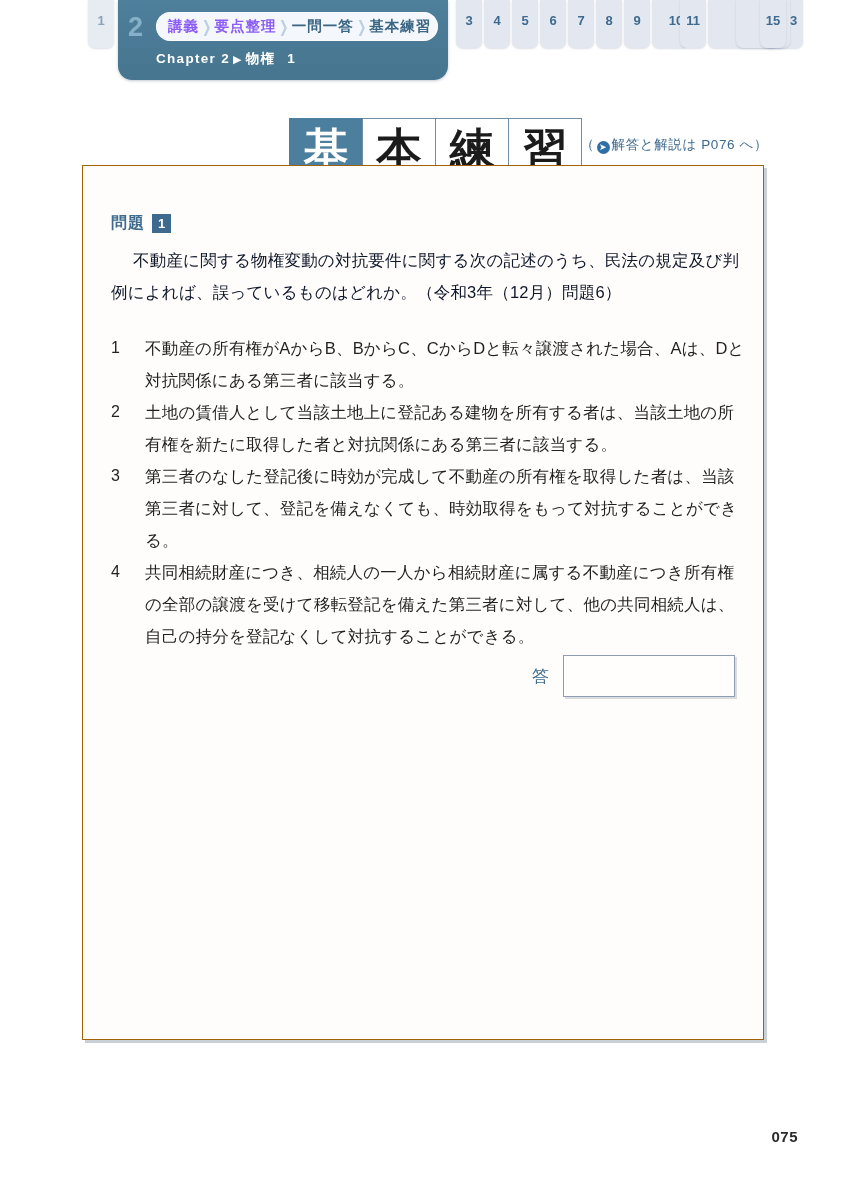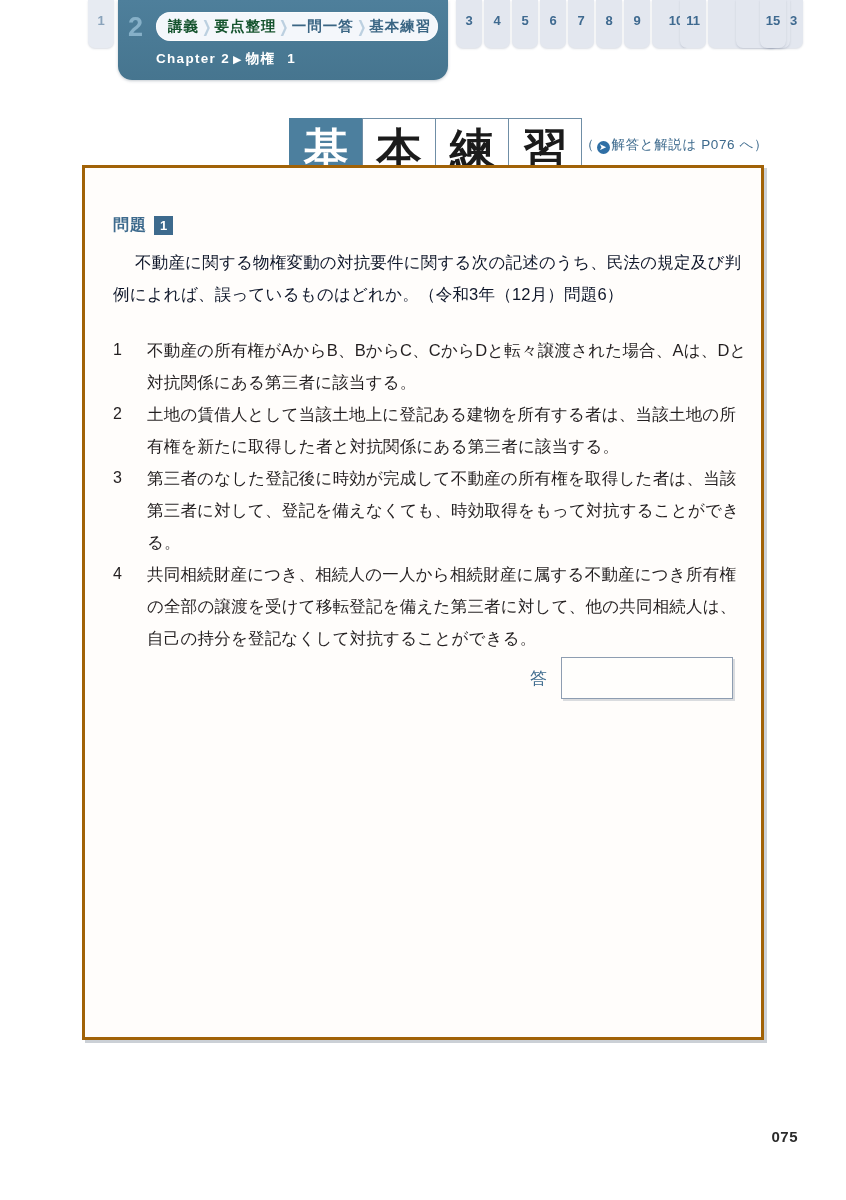--- a/index.html
+++ b/index.html
@@ -71,21 +71,21 @@
     display: flex;
     align-items: center;
     box-shadow: inset 0 0 0 1px rgba(255,255,255,0.6);
   }
   .crumb {
     font-size: 14.5px;
     font-weight: 700;
     letter-spacing: 1px;
     white-space: nowrap;
   }
-  .crumb.faded { color: #14532d; }
+  .crumb.faded { color: #8b5cf6; }
   .crumb.strong { color: #3b6684; }
   .crumb-sep {
     color: #bcd0e0;
     font-size: 16px;
     font-weight: 400;
     margin: 0 1px;
     transform: scaleX(0.7);
   }
   #chapter-line {
     position: absolute;
@@ -161,21 +161,21 @@
     margin: 0 2px;
   }
 
   
   #content-box {
     position: absolute;
     left: 82px; top: 165px;
     width: 682px;
     height: 875px;
     box-sizing: border-box;
-    border: 3px solid #a16207;
+    border: 1px solid #a16207;
     background: #fffdfb;
     box-shadow: 3px 3px 0 0 rgba(140,150,165,0.45);
   }
 
   #question-label {
     position: absolute;
     left: 28px; top: 47px;
     display: flex;
     align-items: center;
   }

